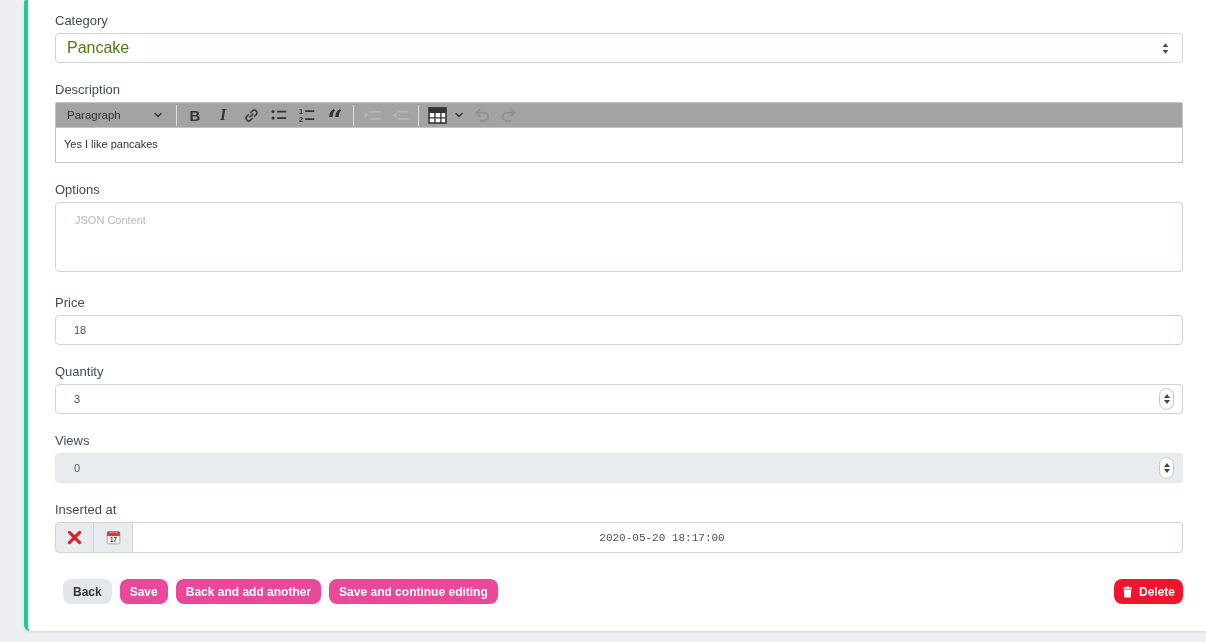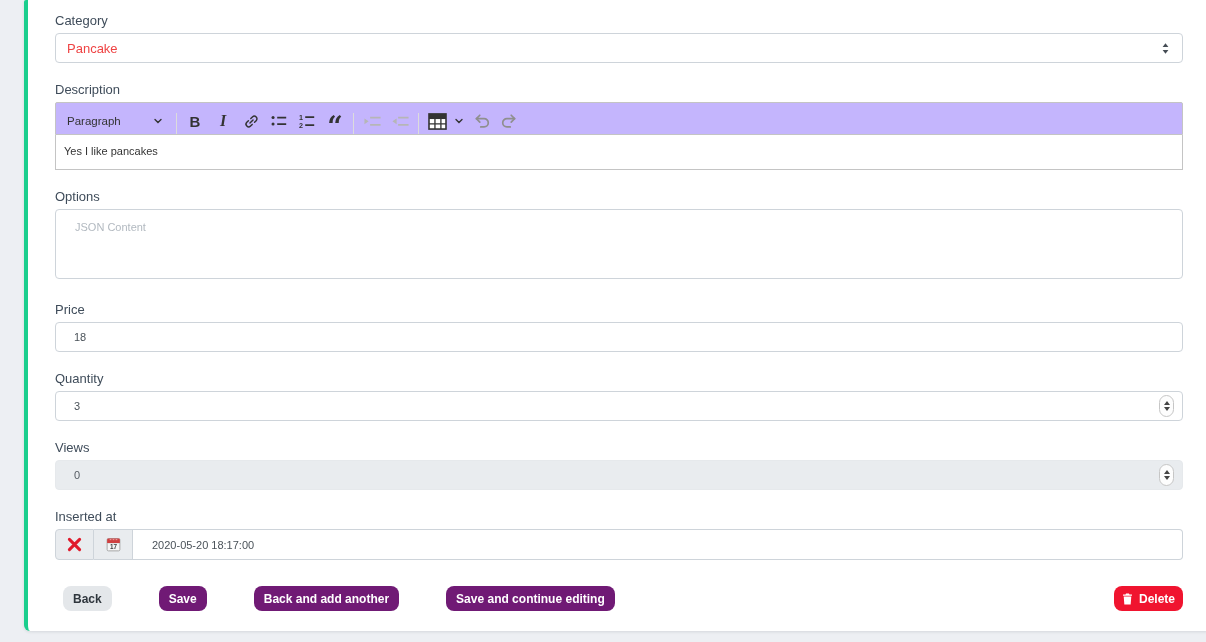--- a/index.html
+++ b/index.html
@@ -38,21 +38,21 @@
     font-family: "Liberation Sans", sans-serif;
     font-size: 11px;
     color: #4a5259;
   }
   input.control { padding: 0 28px 0 18px; outline: none; }
   input.control:disabled { background: #e9ecef; border-color: #e6e9ec; color: #555c63; }
   
   .select-box {
     display: flex; align-items: center; justify-content: space-between;
     padding: 0 12px 0 11px;
-    font-size: 13px; color: #ef4444;
+    font-size: 16px; color: #4d7c0f;
     cursor: default;
   }
   
   textarea.control {
     height: 70px;
     resize: none;
     padding: 10px 18px 0 19px;
     line-height: 14px;
   }
   textarea.control::placeholder { color: #b2b9c0; }
@@ -66,23 +66,23 @@
     border: 1px solid #c6c6c6;
     border-radius: 8px;
     display: flex; flex-direction: column;
     align-items: center; justify-content: center; gap: 2px;
     cursor: default;
   }
   .spin-up { width: 0; height: 0; border-left: 3px solid transparent; border-right: 3px solid transparent; border-bottom: 4px solid #444; }
   .spin-down { width: 0; height: 0; border-left: 3px solid transparent; border-right: 3px solid transparent; border-top: 4px solid #444; }
   
   .rte-toolbar {
-    display: flex; align-items: flex-end;
-    height: 33px;
-    background: #c4b5fd;
+    display: flex; align-items: center;
+    height: 26px;
+    background: #a3a3a3;
     border: 1px solid #c4c4c4;
     border-radius: 2px 2px 0 0;
     padding: 0 3px;
   }
   .tb-btn {
     height: 26px; min-width: 28px;
     display: flex; align-items: center; justify-content: center;
     border-radius: 2px;
     cursor: default;
   }
@@ -120,41 +120,42 @@
     display: flex; align-items: center; justify-content: center;
     cursor: pointer;
   }
   .dg-btn:first-child { border-radius: 4px 0 0 4px; }
   .dg-btn + .dg-btn { border-left: 0; }
   .dg-input {
     flex: 1; height: 31px;
     border: 1px solid #ced4da; border-left: 0;
     border-radius: 0 4px 4px 0;
     padding: 0 10px 0 19px;
-    font-family: Liberation Sans, sans-serif;
+    font-family: Liberation Mono, monospace;
     font-size: 11px; color: #4a5259;
     outline: none;
+    text-align: center;
   }
   
   .actions {
     display: flex; align-items: center; gap: 8px;
     margin: 26px 0 0 8px;
   }
   .btn {
     height: 25px;
     padding: 0 10px;
     border: none; border-radius: 8px;
     font-family: "Liberation Sans", sans-serif;
     font-size: 12px; font-weight: bold;
     display: inline-flex; align-items: center;
     cursor: pointer;
     line-height: 1;
   }
   .btn-back { background: #e4e7ea; color: #2f363d; }
-  .btn-primary { background: #701a75; color: #ffffff; margin-left: 39px; }
+  .btn-primary { background: #ec4899; color: #ffffff; }
   .btn-delete { background: #f0142f; color: #ffffff; margin-left: auto; gap: 6px; padding: 0 8px; }
   svg { display: block; }
 </style>
 </head>
 <body>
 
 <div class="card">
 
   <div class="field">
     <span class="label">Category</span>

